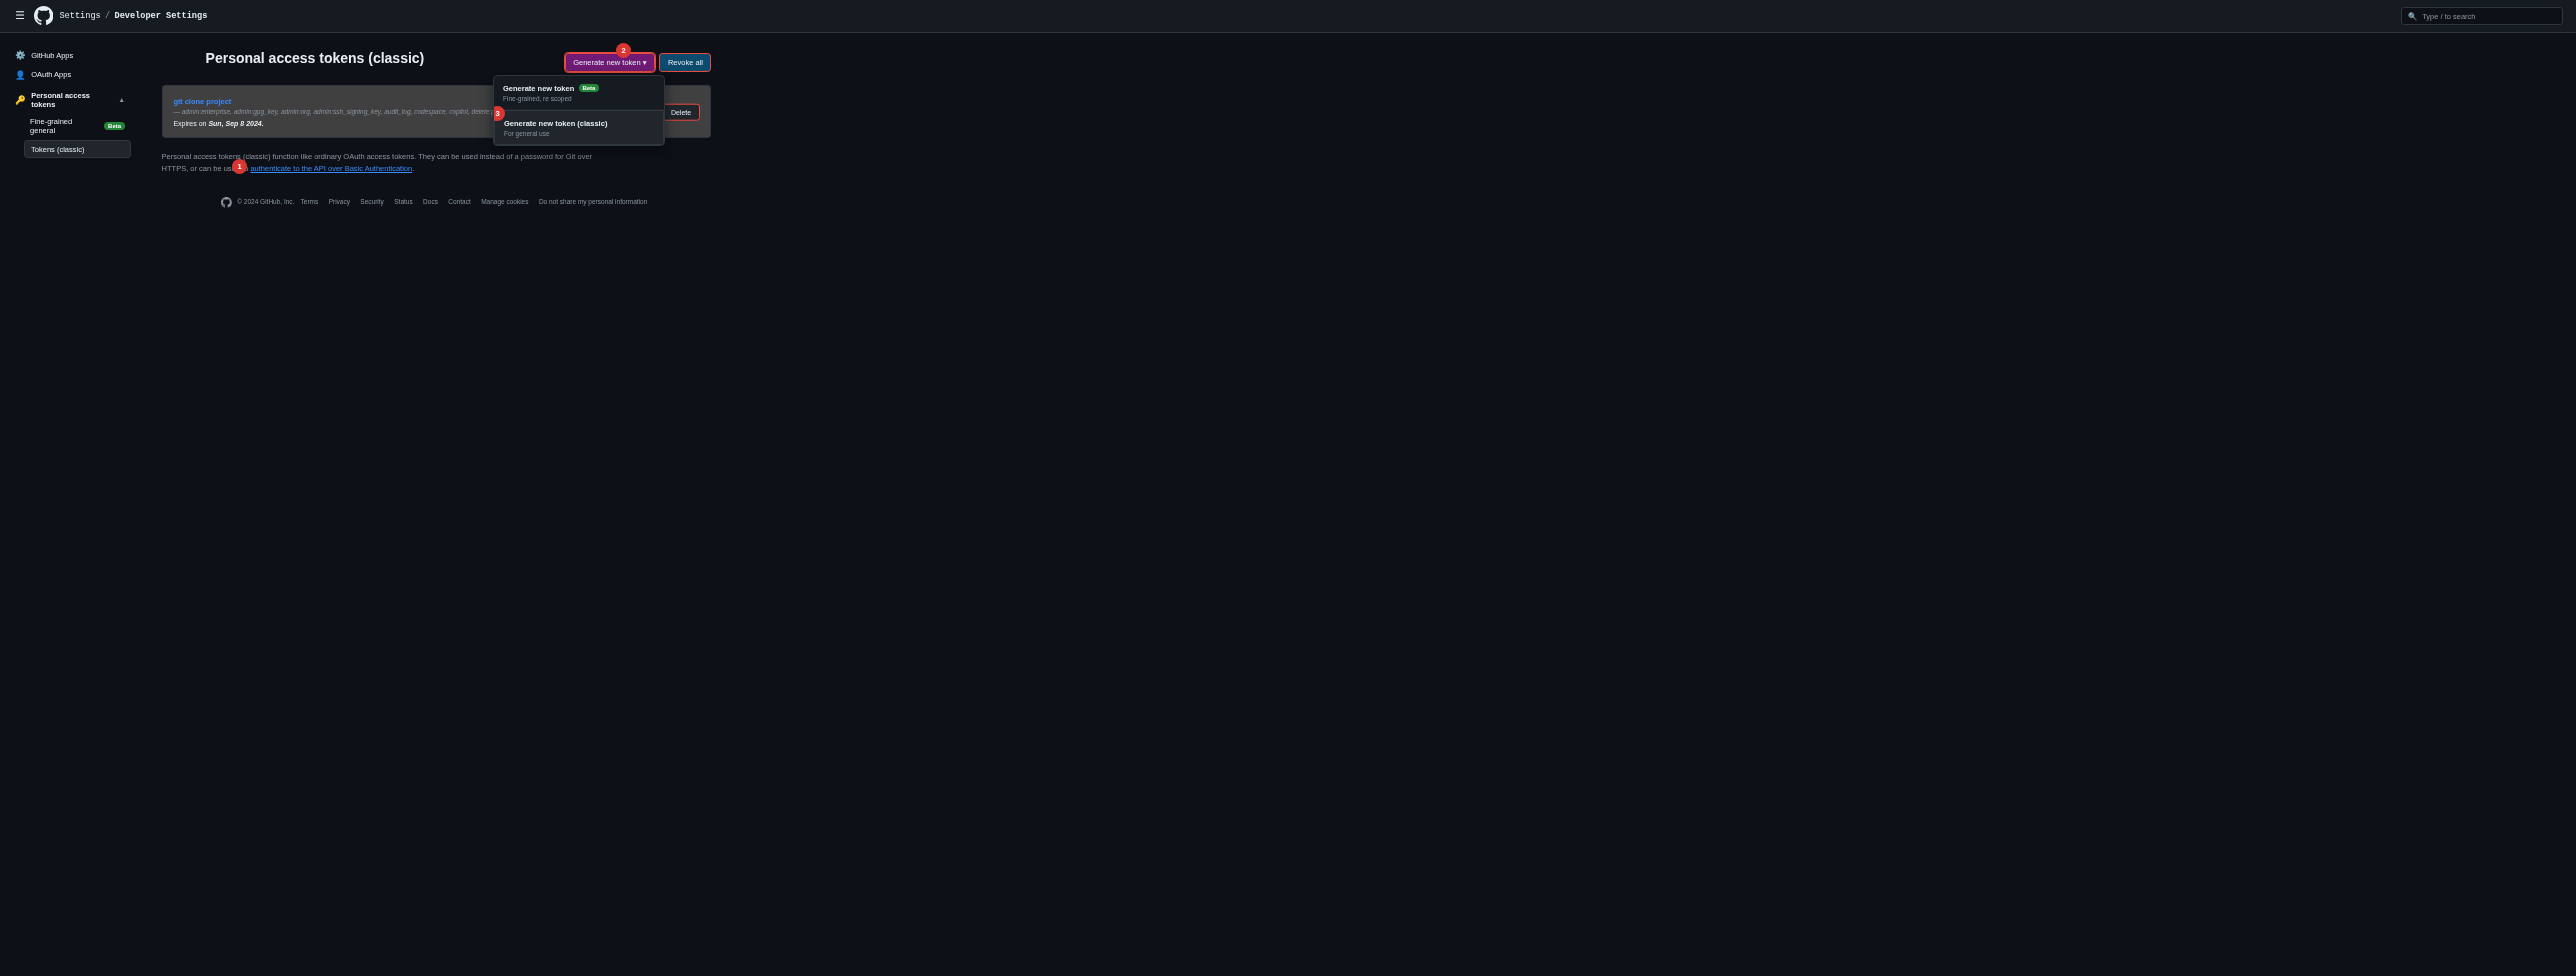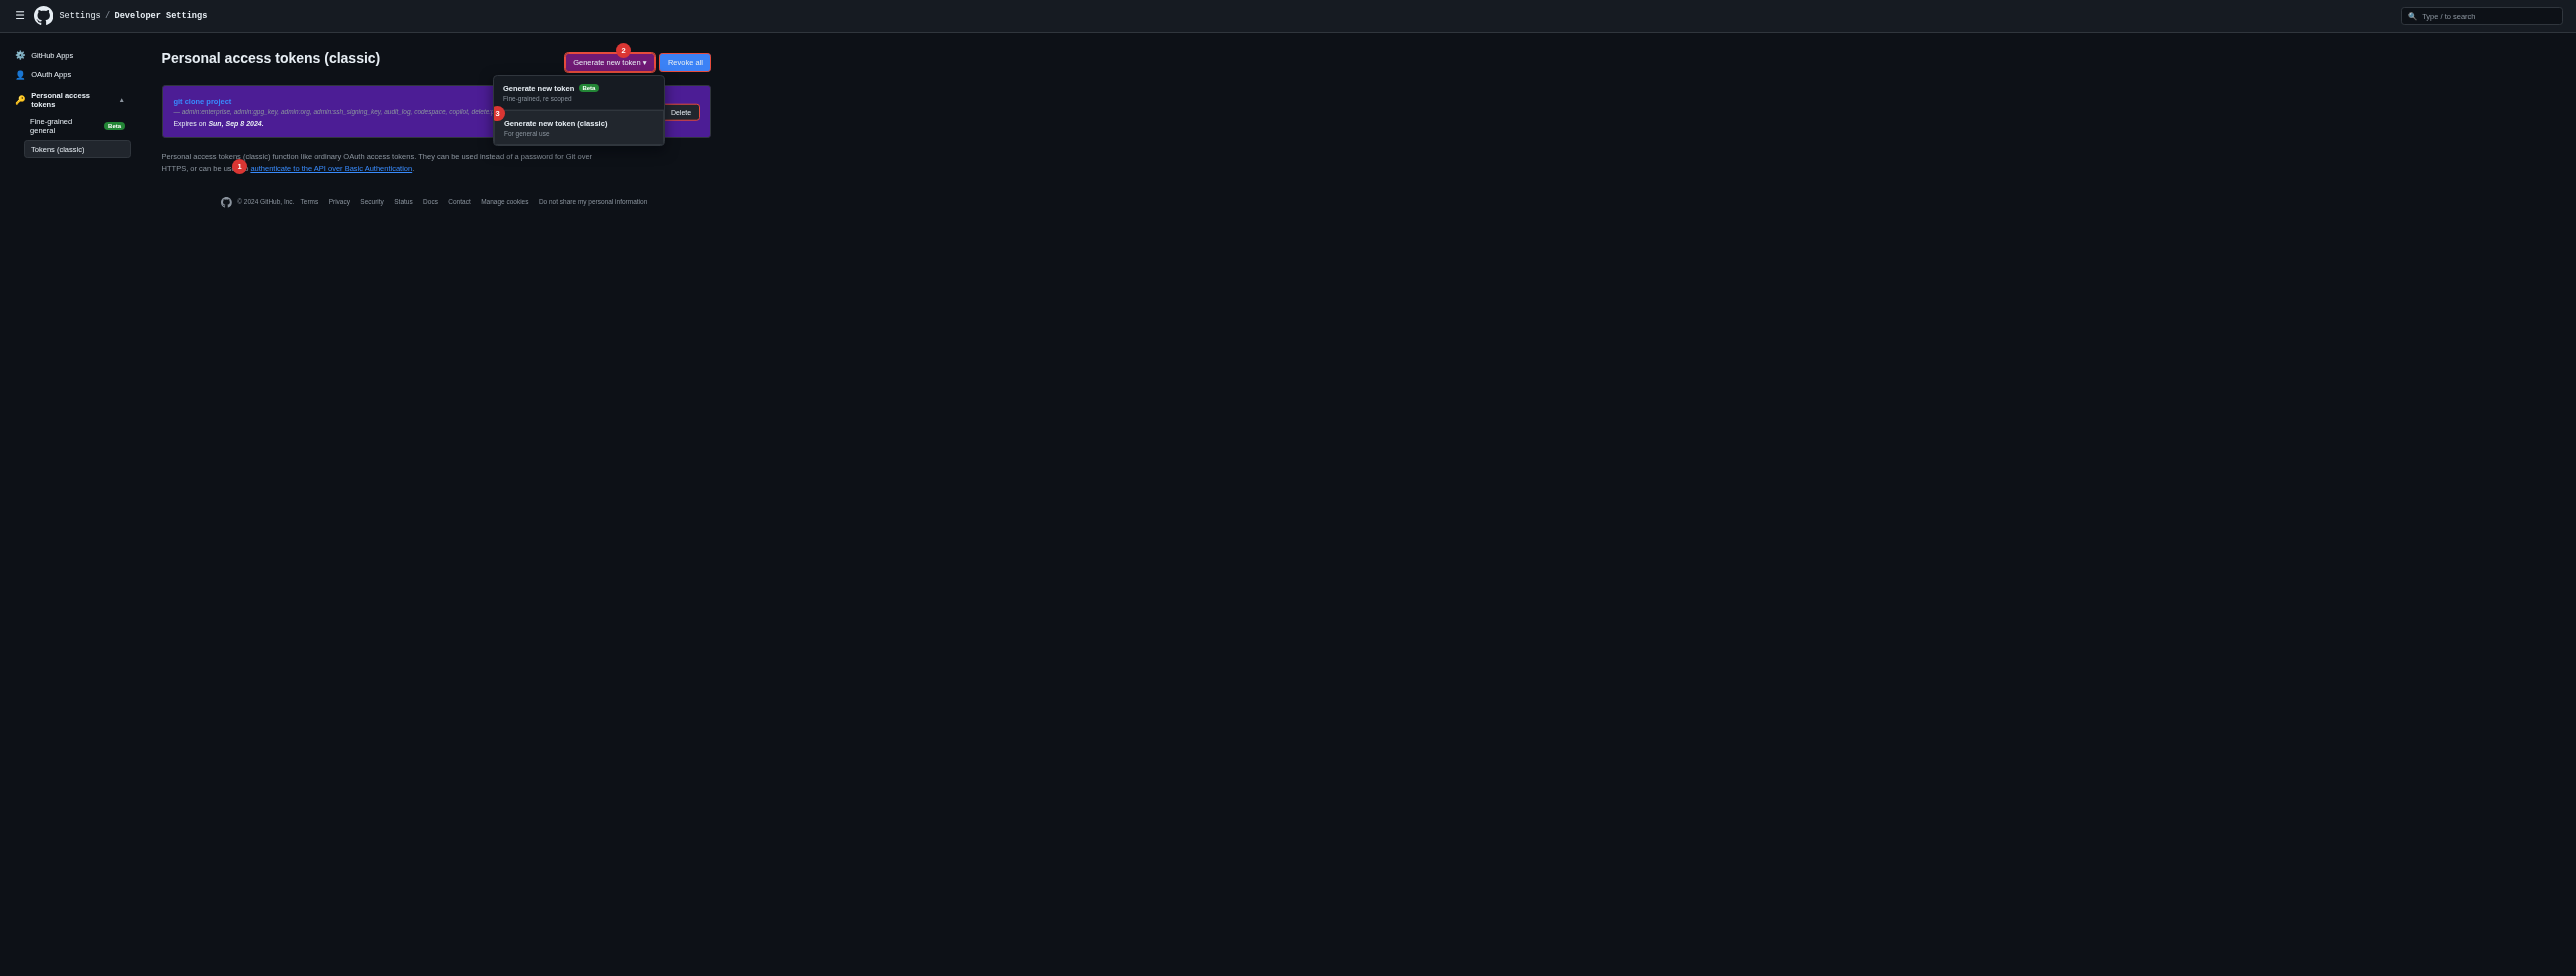--- a/index.html
+++ b/index.html
@@ -174,21 +174,21 @@
       border-radius: 3.2px;
       padding: 4.3px 7.5px;
       cursor: pointer;
       font-size: 7.5px;
       display: flex;
       align-items: center;
       gap: 3.2px;
       outline: 1.1px solid #e74c3c;
     }
     .btn-revoke {
-      background: #3b82f6;
+      background: #0c4a6e;
       color: #e6edf3;
       border: 0.5px solid #e74c3c;
       border-radius: 3.2px;
       padding: 4.3px 7.5px;
       cursor: pointer;
       font-size: 7.5px;
       margin-left: 4.3px;
     }
     .controls-right {
       display: flex;
@@ -231,21 +231,21 @@
       font-size: 6.5px;
       color: #8b949e;
     }
     .dropdown-divider {
       border: none;
       border-top: 0.5px solid #21262d;
     }
 
     
     .token-box {
-      background: #4c1d95;
+      background: #404040;
       border: 0.5px solid #30363d;
       border-radius: 3.2px;
       padding: 10.8px;
       margin-bottom: 13px;
       position: relative;
     }
     .token-title {
       color: #388bfd;
       font-weight: 600;
       font-size: 7.5px;
@@ -372,21 +372,21 @@
         </div>
         <div class="sidebar-child active">
           <span>Tokens (classic)</span>
         </div>
       </div>
     </div>
   </nav>
 
   <main class="content">
 
-    <div style="display:flex; align-items:center; justify-content:space-between; margin-bottom:10.8px; position:relative;">
+    <div style="display:flex; align-items:center; justify-content:space-between; margin-bottom:10.8px; position:relative;margin-left:44px;">
       <h1 class="page-title">Personal access tokens (classic)</h1>
       <div class="controls-right" style="position:relative;">
 
         <div class="step-badge" style="top:-9.7px; left:35%;">
           <span>2</span>
         </div>
         <button class="btn-generate">Generate new token ▾</button>
         <button class="btn-revoke">Revoke all</button>
 
         <div class="dropdown-menu">

